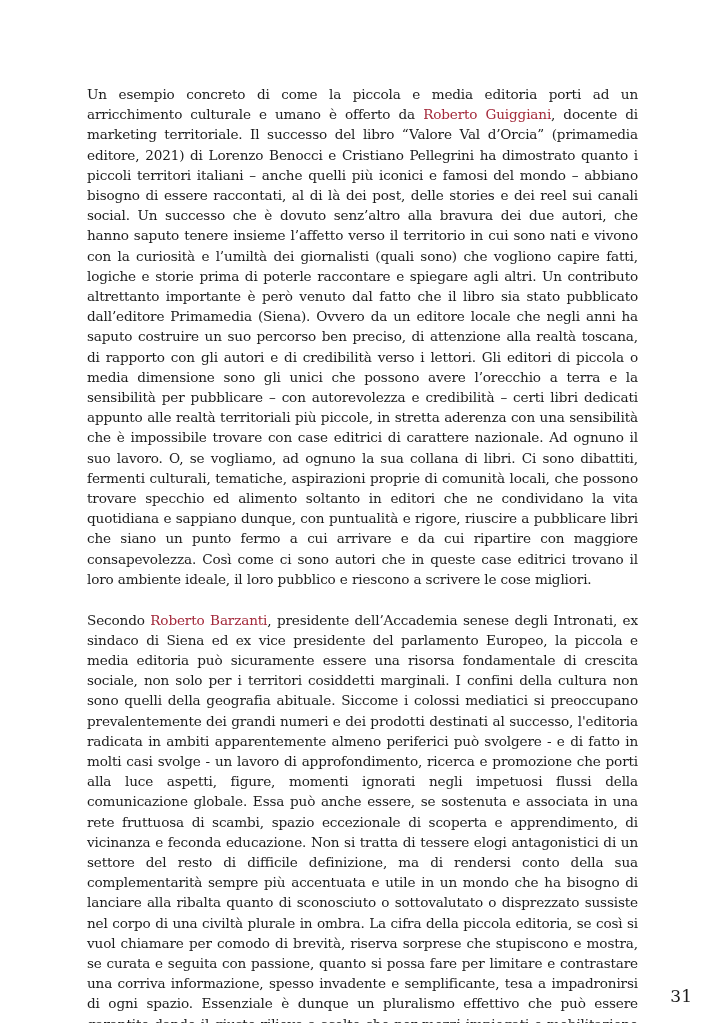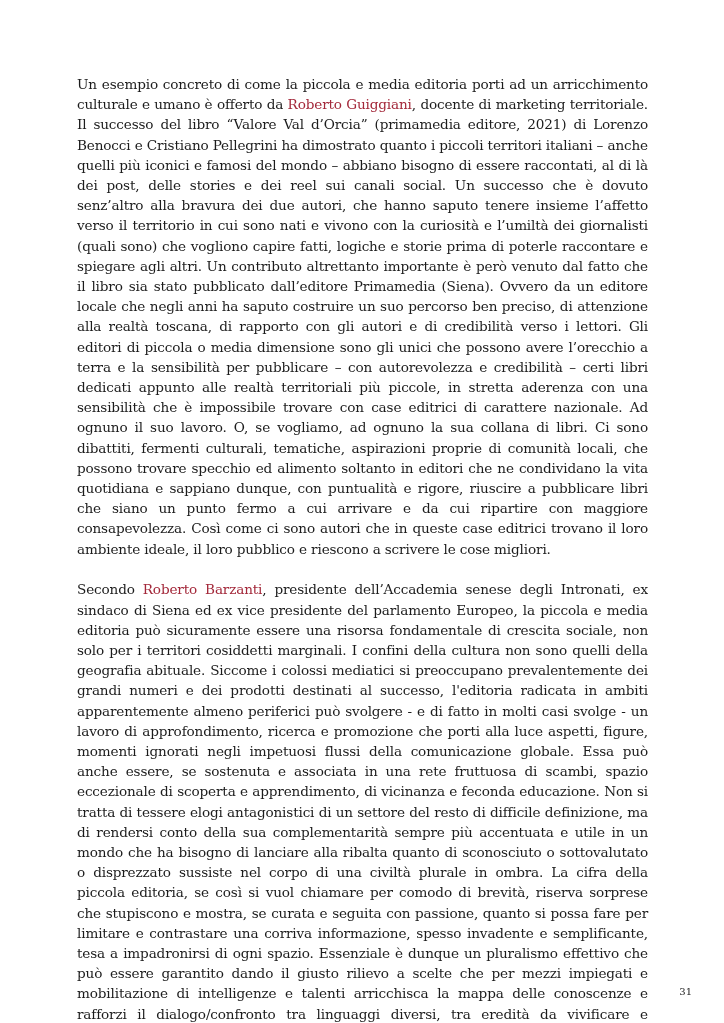--- a/index.html
+++ b/index.html
@@ -8,33 +8,33 @@
       position: absolute;
       left: 73px;
       top: 70px;
       width: 579px;
       font-family: "DejaVu Serif", "Liberation Serif", serif;
       font-size: 13.6px;
       line-height: 20.2px;
       color: #1c1c1c;
     }
     .para {
-      margin: 4px;
+      margin: 14px;
       text-align: justify;
       hyphens: none;
       letter-spacing: -0.15px;
     }
     .para + .para { margin-top: 20.5px; }
     .name-link { color: #a3283a; text-decoration: none; }
     .page-number {
       position: absolute;
       right: 32px;
       top: 986px;
       font-family: "DejaVu Serif", "Liberation Serif", serif;
-      font-size: 10px;
+      font-size: 17px;
       color: #1c1c1c;
     }
   </style>
 </head>
 <body>
 
 <div class="page">
   <p class="para"><span>Un esempio concreto di come la piccola e media editoria porti ad un arricchimento culturale e umano è offerto da </span><span class="name-link">Roberto Guiggiani</span><span>, docente di marketing territoriale. Il successo del libro “Valore Val d’Orcia” (primamedia editore, 2021) di Lorenzo Benocci e Cristiano Pellegrini ha dimostrato quanto i piccoli territori italiani – anche quelli più iconici e famosi del mondo – abbiano bisogno di essere raccontati, al di là dei post, delle stories e dei reel sui canali social. Un successo che è dovuto senz’altro alla bravura dei due autori, che hanno saputo tenere insieme l’affetto verso il territorio in cui sono nati e vivono con la curiosità e l’umiltà dei giornalisti (quali sono) che vogliono capire fatti, logiche e storie prima di poterle raccontare e spiegare agli altri. Un contributo altrettanto importante è però venuto dal fatto che il libro sia stato pubblicato dall’editore Primamedia (Siena). Ovvero da un editore locale che negli anni ha saputo costruire un suo percorso ben preciso, di attenzione alla realtà toscana, di rapporto con gli autori e di credibilità verso i lettori. Gli editori di piccola o media dimensione sono gli unici che possono avere l’orecchio a terra e la sensibilità per pubblicare – con autorevolezza e credibilità – certi libri dedicati appunto alle realtà territoriali più piccole, in stretta aderenza con una sensibilità che è impossibile trovare con case editrici di carattere nazionale. Ad ognuno il suo lavoro. O, se vogliamo, ad ognuno la sua collana di libri. Ci sono dibattiti, fermenti culturali, tematiche, aspirazioni proprie di comunità locali, che possono trovare specchio ed alimento soltanto in editori che ne condividano la vita quotidiana e sappiano dunque, con puntualità e rigore, riuscire a pubblicare libri che siano un punto fermo a cui arrivare e da cui ripartire con maggiore consapevolezza. Così come ci sono autori che in queste case editrici trovano il loro ambiente ideale, il loro pubblico e riescono a scrivere le cose migliori.</span></p>
   <p class="para"><span>Secondo </span><span class="name-link">Roberto Barzanti</span><span>, presidente dell’Accademia senese degli Intronati, ex sindaco di Siena ed ex vice presidente del parlamento Europeo, la piccola e media editoria può sicuramente essere una risorsa fondamentale di crescita sociale, non solo per i territori cosiddetti marginali. I confini della cultura non sono quelli della geografia abituale. Siccome i colossi mediatici si preoccupano prevalentemente dei grandi numeri e dei prodotti destinati al successo, l'editoria radicata in ambiti apparentemente almeno periferici può svolgere - e di fatto in molti casi svolge - un lavoro di approfondimento, ricerca e promozione che porti alla luce aspetti, figure, momenti ignorati negli impetuosi flussi della comunicazione globale. Essa può anche essere, se sostenuta e associata in una rete fruttuosa di scambi, spazio eccezionale di scoperta e apprendimento, di vicinanza e feconda educazione. Non si tratta di tessere elogi antagonistici di un settore del resto di difficile definizione, ma di rendersi conto della sua complementarità sempre più accentuata e utile in un mondo che ha bisogno di lanciare alla ribalta quanto di sconosciuto o sottovalutato o disprezzato sussiste nel corpo di una civiltà plurale in ombra. La cifra della piccola editoria, se così si vuol chiamare per comodo di brevità, riserva sorprese che stupiscono e mostra, se curata e seguita con passione, quanto si possa fare per limitare e contrastare una corriva informazione, spesso invadente e semplificante, tesa a impadronirsi di ogni spazio. Essenziale è dunque un pluralismo effettivo che può essere garantito dando il giusto rilievo a scelte che per mezzi impiegati e mobilitazione di intelligenze e talenti arricchisca la mappa delle conoscenze e rafforzi il dialogo/confronto tra linguaggi diversi, tra eredità da vivificare e innovazioni da sperimentare.</span></p>
 </div>

